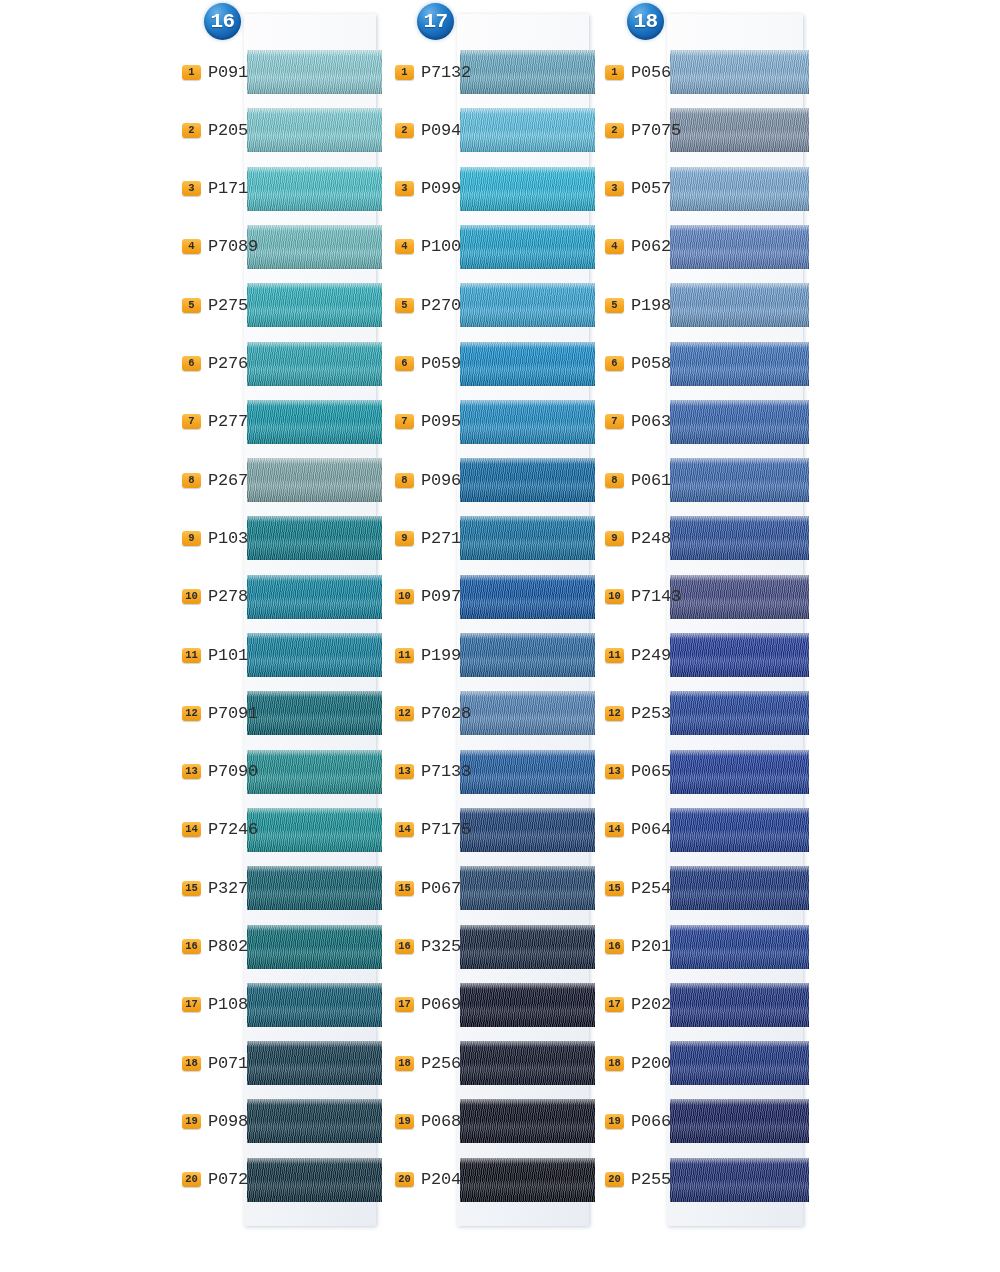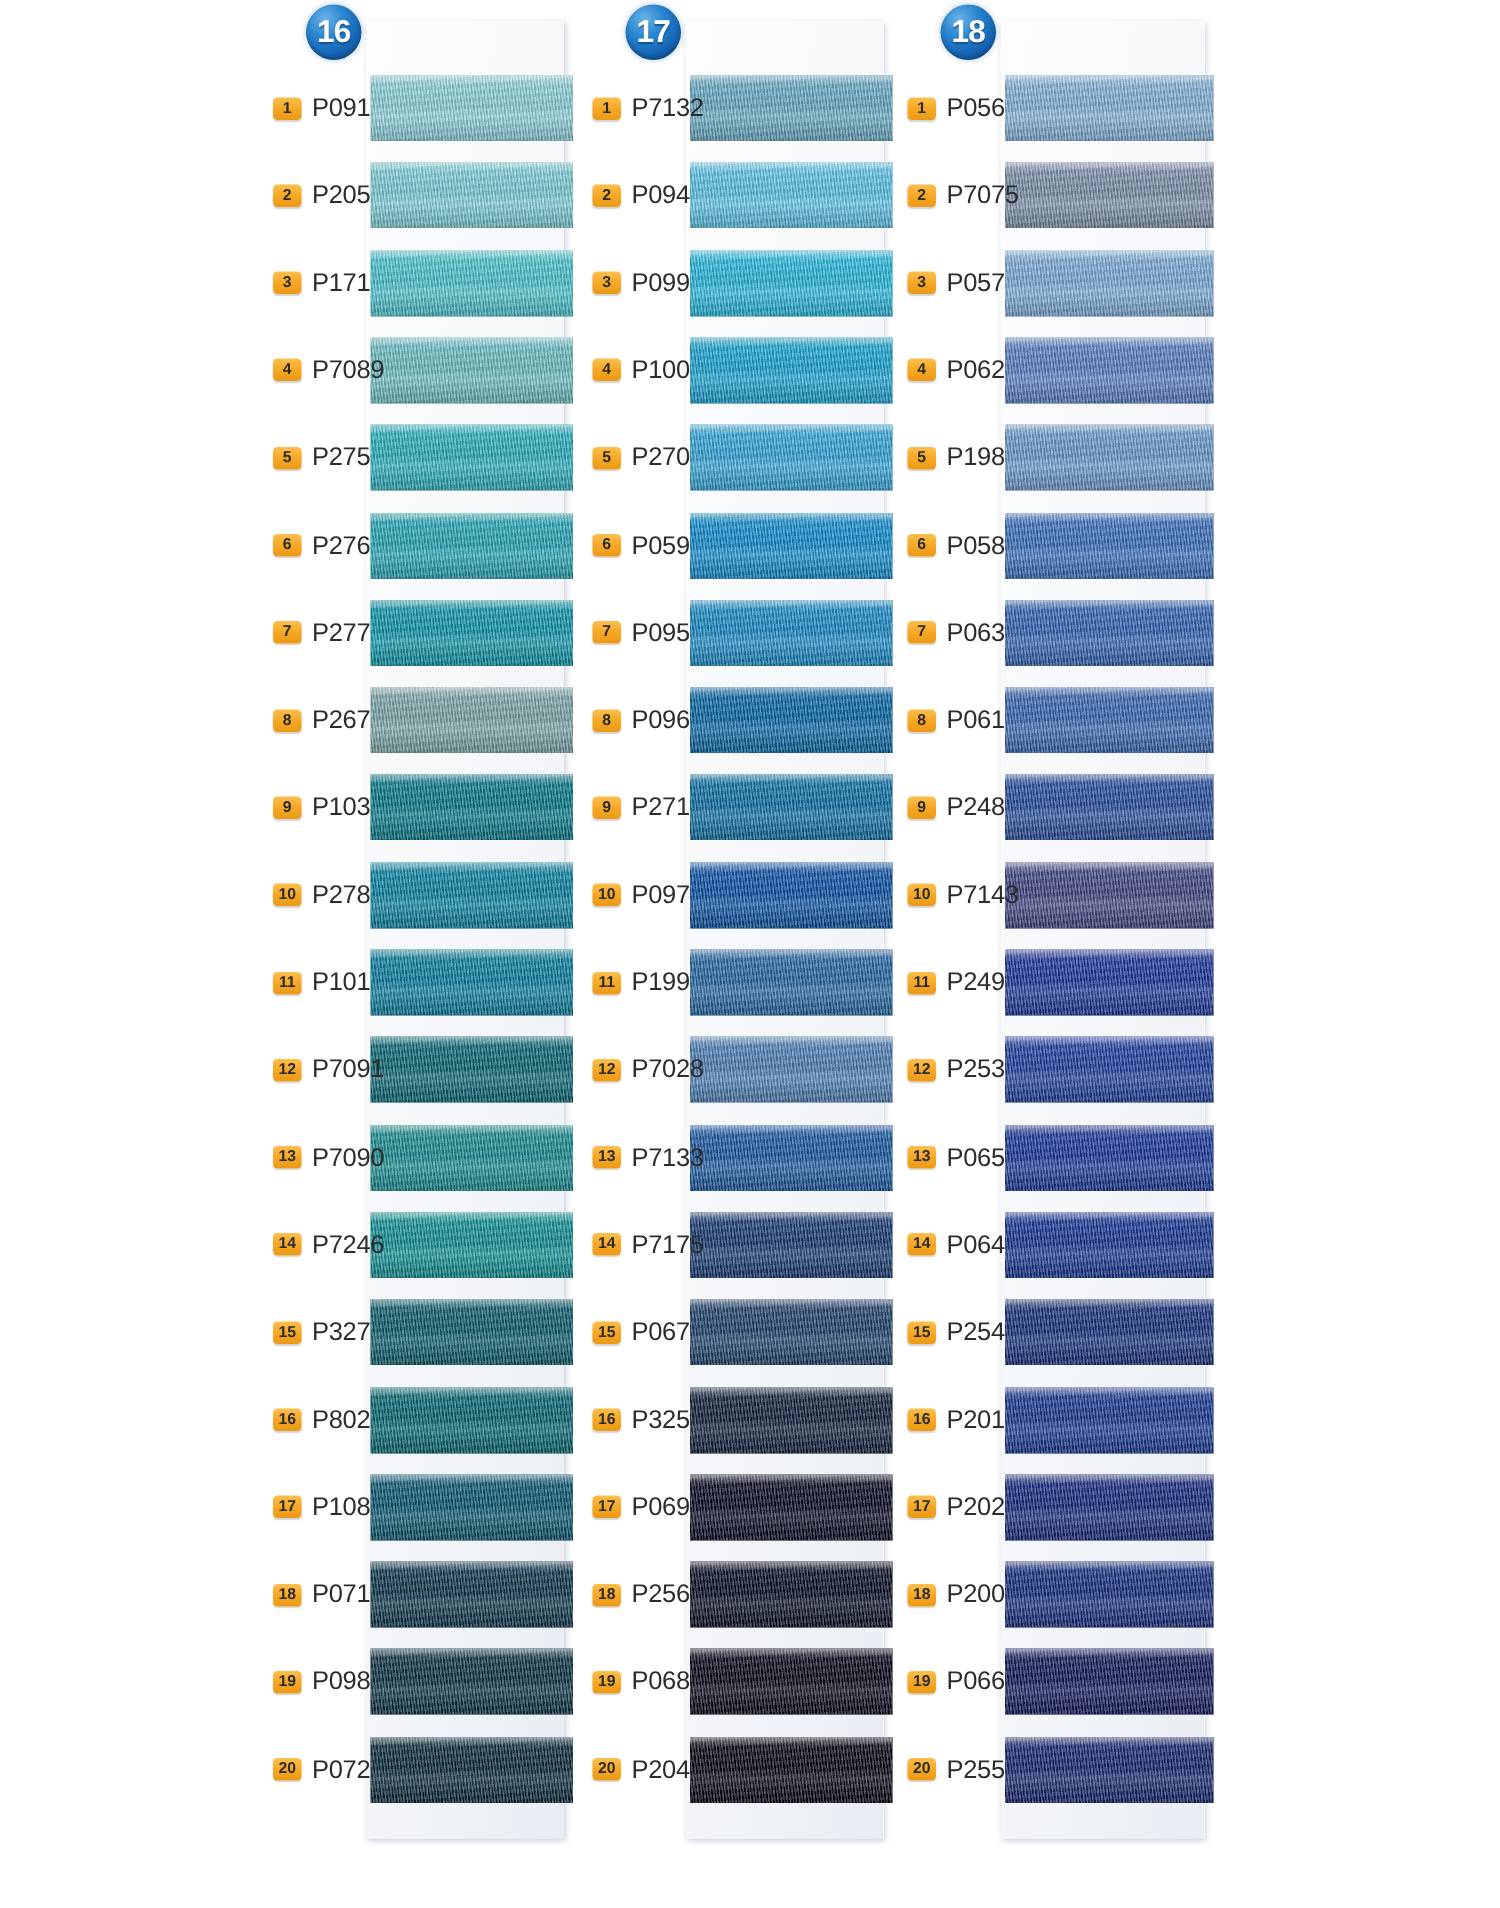--- a/index.html
+++ b/index.html
@@ -20,20 +20,21 @@
     width: 1000px;
     height: 1272px;
     background: #ffffff;
   }
 
   .column {
     position: absolute;
     top: 0;
     width: 200px;
     height: 1272px;
+    font-family: Liberation Mono, monospace;
   }
   .col-0 { left: 182px; }
   .col-1 { left: 395px; }
   .col-2 { left: 605px; }
 
   
   .badge {
     position: absolute;
     top: 3px;
     left: 22px;

